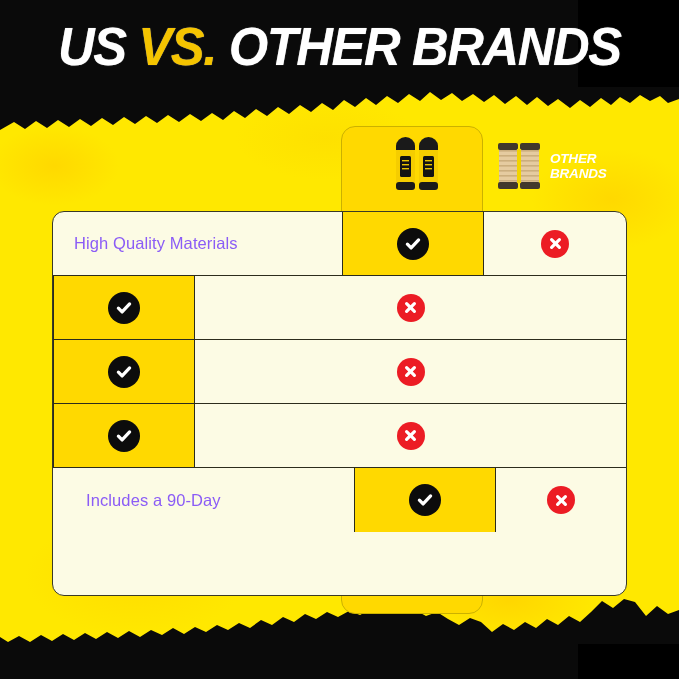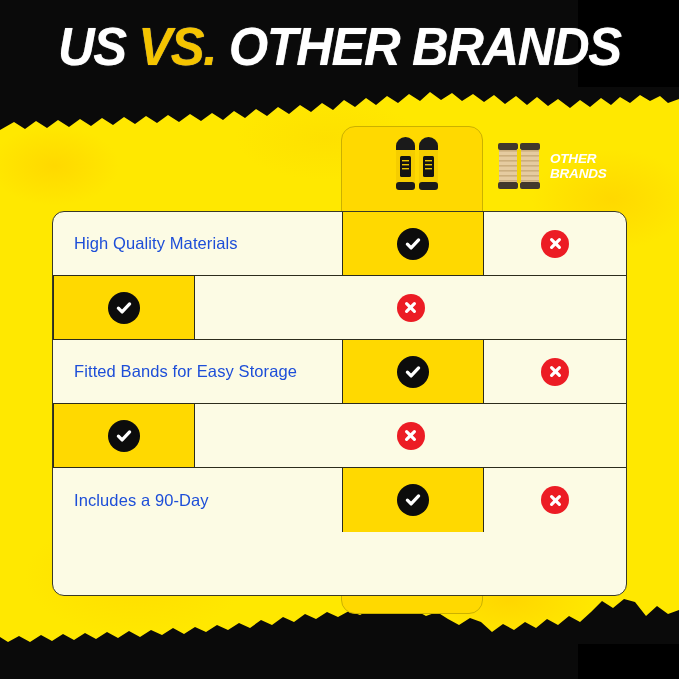--- a/index.html
+++ b/index.html
@@ -98,28 +98,28 @@
     border-radius:12px;
     z-index:4;
     overflow:hidden;
   }
   .row {
     display:flex;
     height:64.1px;
     border-bottom:1px solid #2c2c1c;
     align-items:stretch;
   }
-  .row:last-child { border-bottom:none; }
+  .row:last-child { border-bottom:none;padding-left:12px; }
 
   .cell-feature {
     width:289px;
     display:flex; align-items:center;
     padding-left:21px; padding-right:8px;
     font-size:16.5px;
-    color:#1d4ed8;
+    color:#8b5cf6;
     line-height:1.28;
     letter-spacing:.1px;
   }
   .cell-ours {
     width:142px;
     display:flex; align-items:center; justify-content:center;
     background:#FFD900;
     border-left:1px solid #2c2c1c;
     border-right:1px solid #2c2c1c;
   }
@@ -255,21 +255,20 @@
       <div class="cell-other">
         <span class="icon-cross">
           <svg width="15" height="15" viewBox="0 0 15 15">
               <path d="M3.6 3.6 L11.4 11.4 M11.4 3.6 L3.6 11.4" stroke="#fff" stroke-width="3.2" stroke-linecap="round"></path>
             </svg>
         </span>
       </div>
     </div>
 
     <div class="row">
-      <div class="cell-feature">Fitted Bands for Easy Storage</div>
       <div class="cell-ours">
         <span class="icon-check">
           <svg width="18" height="18" viewBox="0 0 18 18">
               <path d="M3.4 9.2 L7.1 12.9 L14.6 4.9" stroke="#fff" stroke-width="3.3" fill="none" stroke-linecap="round" stroke-linejoin="round"></path>
             </svg>
         </span>
       </div>
       <div class="cell-other">
         <span class="icon-cross">
           <svg width="15" height="15" viewBox="0 0 15 15">

